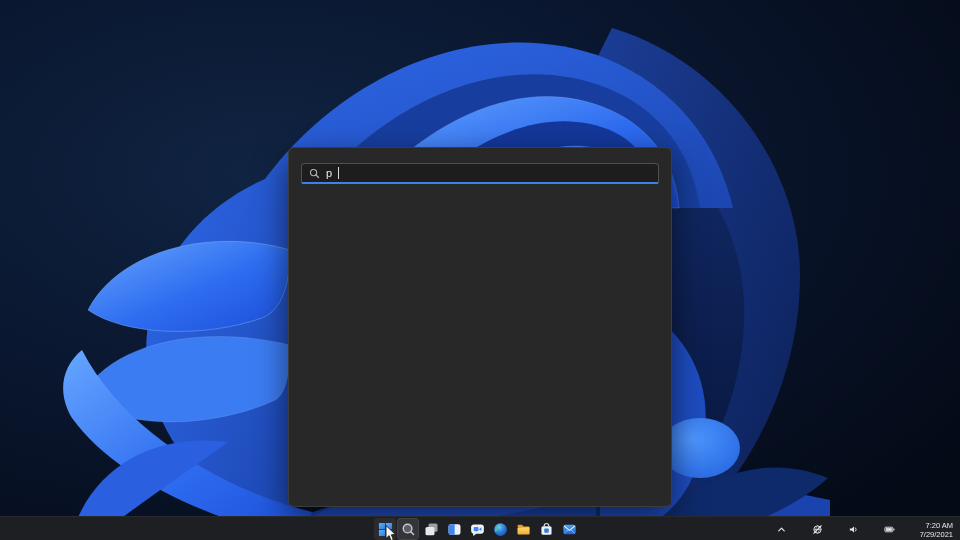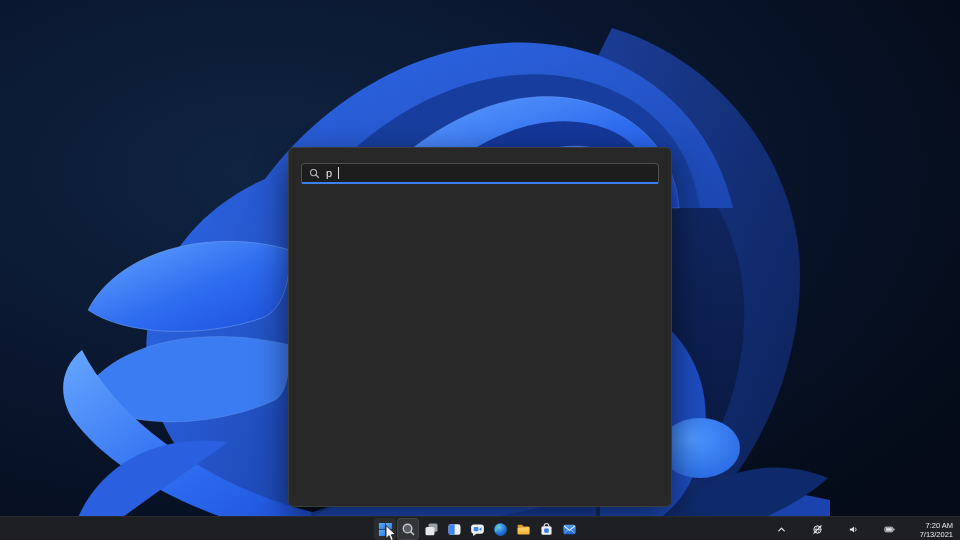--- a/index.html
+++ b/index.html
@@ -231,21 +231,21 @@
       </div>
       <div class="tray-btn">
         <svg viewBox="0 0 12 12">
           <rect x="1" y="3.5" width="8.6" height="5" rx="1" fill="none" stroke="#e2e5e8" stroke-width="1"></rect>
           <rect x="10.2" y="5" width="1.2" height="2" fill="#e2e5e8"></rect>
           <rect x="2" y="4.5" width="6.6" height="3" fill="#e2e5e8"></rect>
         </svg>
       </div>
       <div class="clock">
         <div>7:20 AM</div>
-        <div>7/13/2021</div>
+        <div>7/29/2021</div>
       </div>
     </div>
   </div>
 
   <svg class="cursor" viewBox="0 0 12 18">
     <path d="M1 0.5 L1 13.5 L4.1 10.6 L6 15.6 L8.3 14.6 L6.4 9.8 L10.5 9.5 Z" fill="#f5f5f5" stroke="#1a1a1a" stroke-width="0.9" stroke-linejoin="round"></path>
   </svg>
 
 </div>
 

